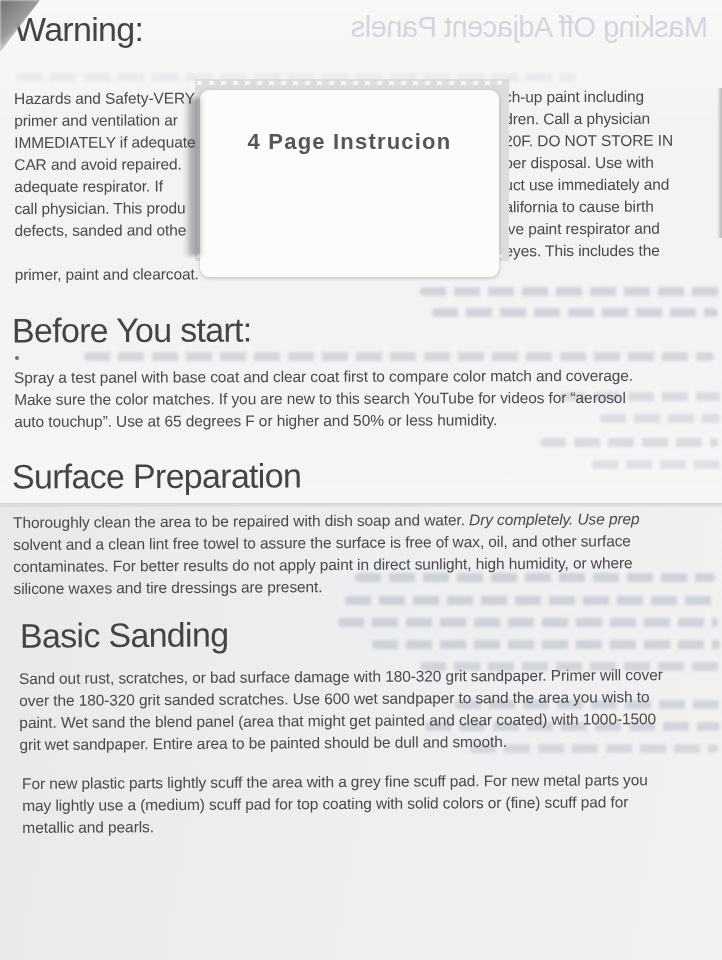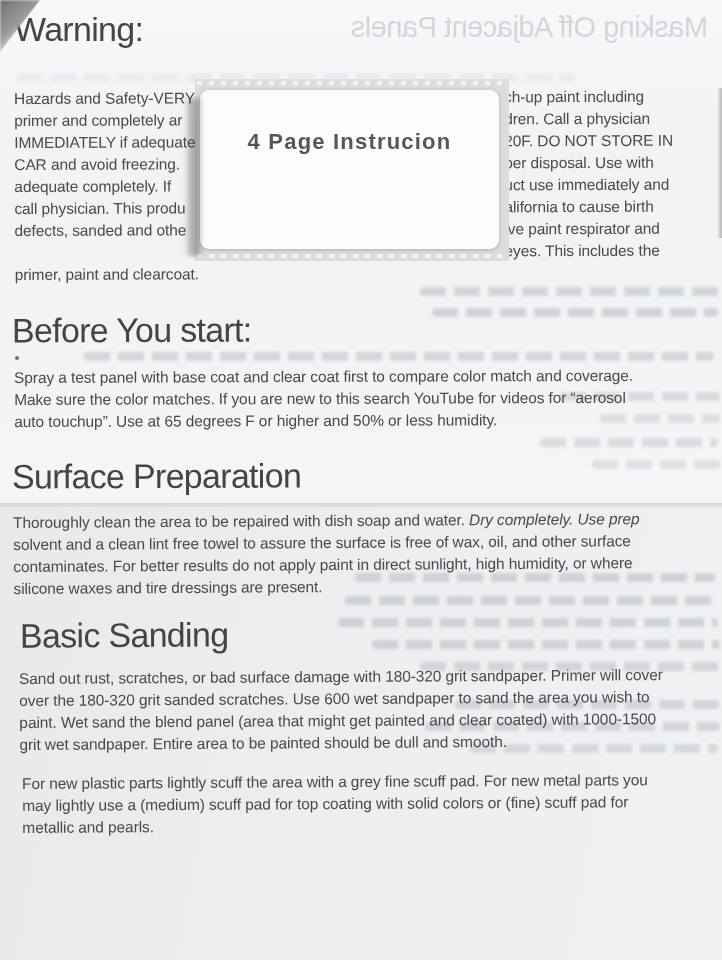--- a/index.html
+++ b/index.html
@@ -76,21 +76,21 @@
     opacity:.9;
   }
   .tape-strip::before{top:2px;}
   .tape-strip::after{bottom:3px;}
   .label-shadow{
     position:absolute;left:184px;top:98px;width:18px;height:158px;z-index:6;
     background:linear-gradient(90deg,rgba(45,45,50,0) 0%,rgba(45,45,50,.42) 55%,rgba(45,45,50,.12) 100%);
     filter:blur(2px);
   }
   .sticker{
-    position:absolute;left:200px;top:90px;width:299px;height:159px;z-index:5;
+    position:absolute;left:200px;top:90px;width:299px;height:187px;z-index:5;
     background:var(--label-bg);border-radius:9px;
     box-shadow:0 1px 4px rgba(90,90,95,.35);
   }
   .sticker .line{
     position:absolute;left:0;width:100%;text-align:center;
     font-weight:700;font-size:22px;line-height:24px;letter-spacing:1.2px;
     color:#565658;
   }
   .sticker .l1{top:40px;}
   .sticker .l2{top:86px;}
@@ -126,24 +126,24 @@
 
   <div class="heading tilt-a" style="left:12px;top:313px;">Before You start:</div>
   <div class="heading" style="left:14px;top:12px;">Warning:</div>
   <div class="heading tilt-a" style="left:12px;top:459px;">Surface Preparation</div>
   <div class="heading tilt-b" style="left:20px;top:618px;">Basic Sanding</div>
 
   <div class="stray-dot"></div>
 
   <div class="para tilt-a" id="warning-para" style="left:14px;top:88px;">
       <div class="row"><span>Hazards and Safety-VERY</span><span class="frag-right">ch-up paint including</span></div>
-      <div class="row"><span>primer and completely ar</span><span class="frag-right">dren. Call a physician</span></div>
+      <div class="row"><span>primer and ventilation ar</span><span class="frag-right">dren. Call a physician</span></div>
       <div class="row"><span>IMMEDIATELY if adequate</span><span class="frag-right">20F. DO NOT STORE IN</span></div>
-      <div class="row"><span>CAR and avoid freezing.</span><span class="frag-right">per disposal. Use with</span></div>
-      <div class="row"><span>adequate completely. If</span><span class="frag-right">uct use immediately and</span></div>
+      <div class="row"><span>CAR and avoid repaired.</span><span class="frag-right">per disposal. Use with</span></div>
+      <div class="row"><span>adequate respirator. If</span><span class="frag-right">uct use immediately and</span></div>
       <div class="row"><span>call physician. This produ</span><span class="frag-right">alifornia to cause birth</span></div>
       <div class="row"><span>defects, sanded and othe</span><span class="frag-right">ive paint respirator and</span></div>
       <div class="row"><span class="frag-right">eyes. This includes the</span></div>
       <div class="row">primer, paint and clearcoat.</div>
     </div>
   <div class="para tilt-a" id="before-para" style="left:14px;top:367px;">
       <div class="row">Spray a test panel with base coat and clear coat first to compare color match and coverage.</div>
       <div class="row">Make sure the color matches.  If you are new to this search YouTube for videos for “aerosol</div>
       <div class="row">auto touchup”.  Use at 65 degrees F or higher and 50% or less humidity.</div>
     </div>

